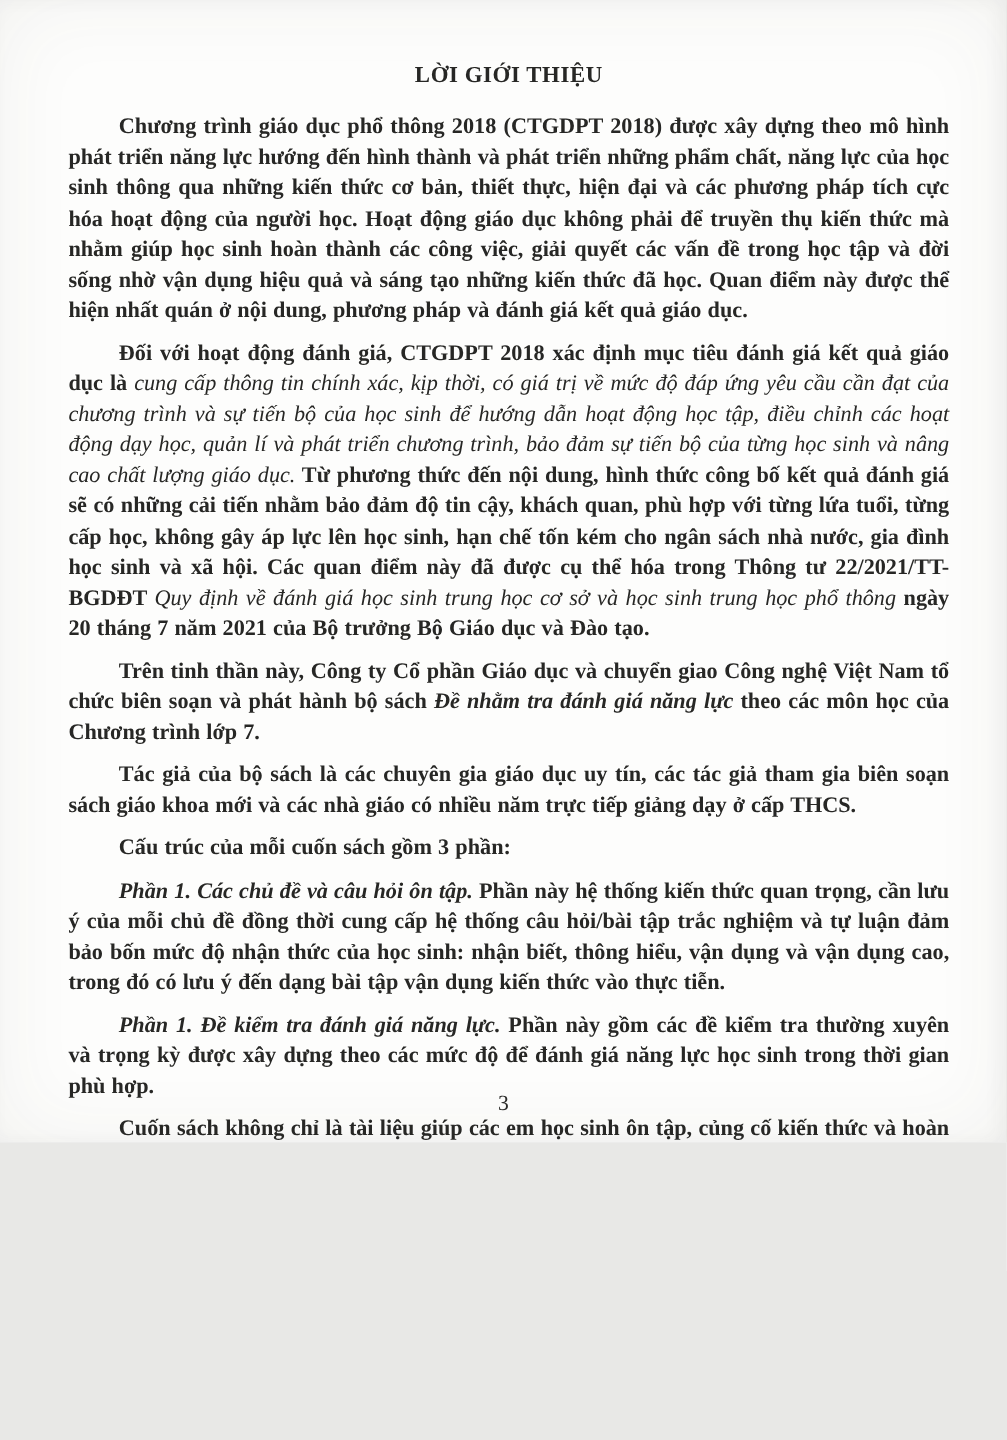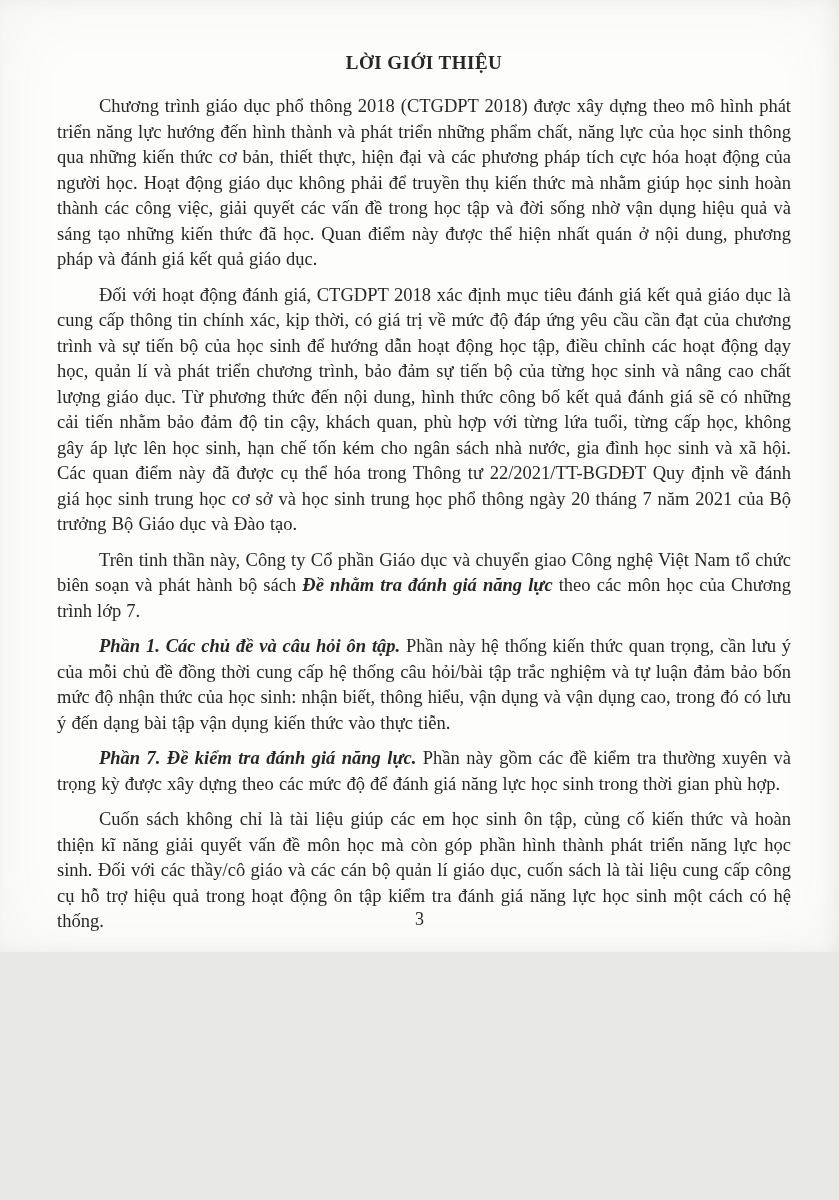--- a/index.html
+++ b/index.html
@@ -28,40 +28,42 @@
     margin: 0 0 20px 0;
   }
   .para {
     margin: 0 0 10px 0;
     font-size: 18.5px;
     line-height: 1.38;
     text-align: justify;
     text-indent: 42px;
     word-spacing: 0.5px;
   }
-  .seg-normal { font-style: normal; font-weight: normal; }
-  .seg-italic { }
+  .seg-normal { font-style: normal; font-weight: bold; }
+  .seg-italic { font-style: italic; }
   .seg-bold-italic { font-style: italic; font-weight: bold; }
   .page-number {
     position: absolute;
     bottom: 22px;
     left: 0;
     width: 100%;
     text-align: center;
     font-size: 18px;
     color: #2a2a28;
   }
 </style>
 </head>
 <body>
 
 <div class="page">
   <h1 class="doc-title">LỜI GIỚI THIỆU</h1>
 
   <p class="para"><span class="seg-normal">Chương trình giáo dục phổ thông 2018 (CTGDPT 2018) được xây dựng theo mô hình phát triển năng lực hướng đến hình thành và phát triển những phẩm chất, năng lực của học sinh thông qua những kiến thức cơ bản, thiết thực, hiện đại và các phương pháp tích cực hóa hoạt động của người học. Hoạt động giáo dục không phải để truyền thụ kiến thức mà nhằm giúp học sinh hoàn thành các công việc, giải quyết các vấn đề trong học tập và đời sống nhờ vận dụng hiệu quả và sáng tạo những kiến thức đã học. Quan điểm này được thể hiện nhất quán ở nội dung, phương pháp và đánh giá kết quả giáo dục.</span></p>
   <p class="para"><span class="seg-normal">Đối với hoạt động đánh giá, CTGDPT 2018 xác định mục tiêu đánh giá kết quả giáo dục là </span><span class="seg-italic">cung cấp thông tin chính xác, kịp thời, có giá trị về mức độ đáp ứng yêu cầu cần đạt của chương trình và sự tiến bộ của học sinh để hướng dẫn hoạt động học tập, điều chỉnh các hoạt động dạy học, quản lí và phát triển chương trình, bảo đảm sự tiến bộ của từng học sinh và nâng cao chất lượng giáo dục.</span><span class="seg-normal"> Từ phương thức đến nội dung, hình thức công bố kết quả đánh giá sẽ có những cải tiến nhằm bảo đảm độ tin cậy, khách quan, phù hợp với từng lứa tuổi, từng cấp học, không gây áp lực lên học sinh, hạn chế tốn kém cho ngân sách nhà nước, gia đình học sinh và xã hội. Các quan điểm này đã được cụ thể hóa trong Thông tư 22/2021/TT-BGDĐT </span><span class="seg-italic">Quy định về đánh giá học sinh trung học cơ sở và học sinh trung học phổ thông</span><span class="seg-normal"> ngày 20 tháng 7 năm 2021 của Bộ trưởng Bộ Giáo dục và Đào tạo.</span></p>
   <p class="para"><span class="seg-normal">Trên tinh thần này, Công ty Cổ phần Giáo dục và chuyển giao Công nghệ Việt Nam tổ chức biên soạn và phát hành bộ sách </span><span class="seg-bold-italic">Đề nhằm tra đánh giá năng lực</span><span class="seg-normal"> theo các môn học của Chương trình lớp 7.</span></p>
+  <p class="para"><span class="seg-normal">Tác giả của bộ sách là các chuyên gia giáo dục uy tín, các tác giả tham gia biên soạn sách giáo khoa mới và các nhà giáo có nhiều năm trực tiếp giảng dạy ở cấp THCS.</span></p>
+  <p class="para"><span class="seg-normal">Cấu trúc của mỗi cuốn sách gồm 3 phần:</span></p>
   <p class="para"><span class="seg-bold-italic">Phần 1. Các chủ đề và câu hỏi ôn tập.</span><span class="seg-normal"> Phần này hệ thống kiến thức quan trọng, cần lưu ý của mỗi chủ đề đồng thời cung cấp hệ thống câu hỏi/bài tập trắc nghiệm và tự luận đảm bảo bốn mức độ nhận thức của học sinh: nhận biết, thông hiểu, vận dụng và vận dụng cao, trong đó có lưu ý đến dạng bài tập vận dụng kiến thức vào thực tiễn.</span></p>
-  <p class="para"><span class="seg-bold-italic">Phần 7. Đề kiểm tra đánh giá năng lực.</span><span class="seg-normal"> Phần này gồm các đề kiểm tra thường xuyên và trọng kỳ được xây dựng theo các mức độ để đánh giá năng lực học sinh trong thời gian phù hợp.</span></p>
+  <p class="para"><span class="seg-bold-italic">Phần 1. Đề kiểm tra đánh giá năng lực.</span><span class="seg-normal"> Phần này gồm các đề kiểm tra thường xuyên và trọng kỳ được xây dựng theo các mức độ để đánh giá năng lực học sinh trong thời gian phù hợp.</span></p>
   <p class="para"><span class="seg-normal">Cuốn sách không chỉ là tài liệu giúp các em học sinh ôn tập, củng cố kiến thức và hoàn thiện kĩ năng giải quyết vấn đề môn học mà còn góp phần hình thành phát triển năng lực học sinh. Đối với các thầy/cô giáo và các cán bộ quản lí giáo dục, cuốn sách là tài liệu cung cấp công cụ hỗ trợ hiệu quả trong hoạt động ôn tập kiểm tra đánh giá năng lực học sinh một cách có hệ thống.</span></p>
 
   <div class="page-number">3</div>
 </div>
 
 </body></html>

